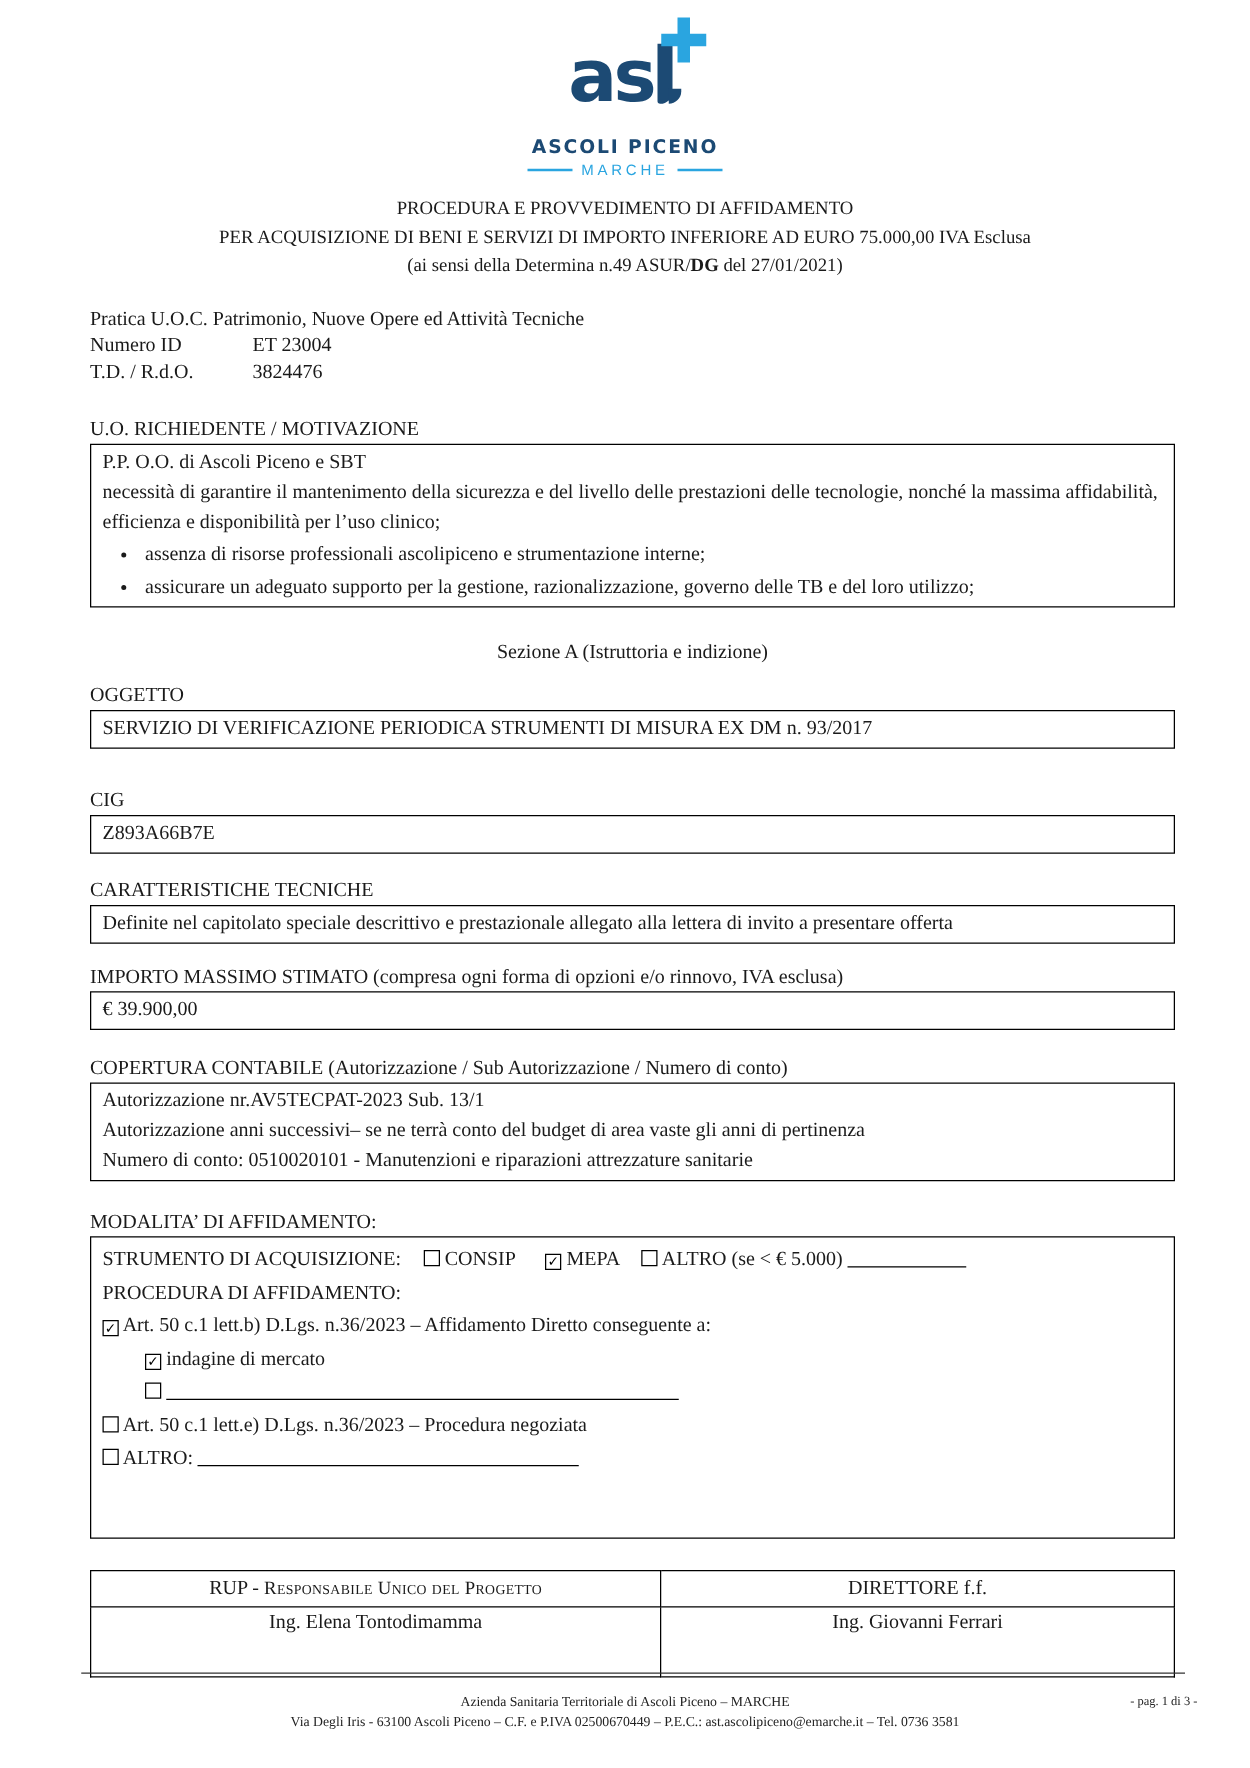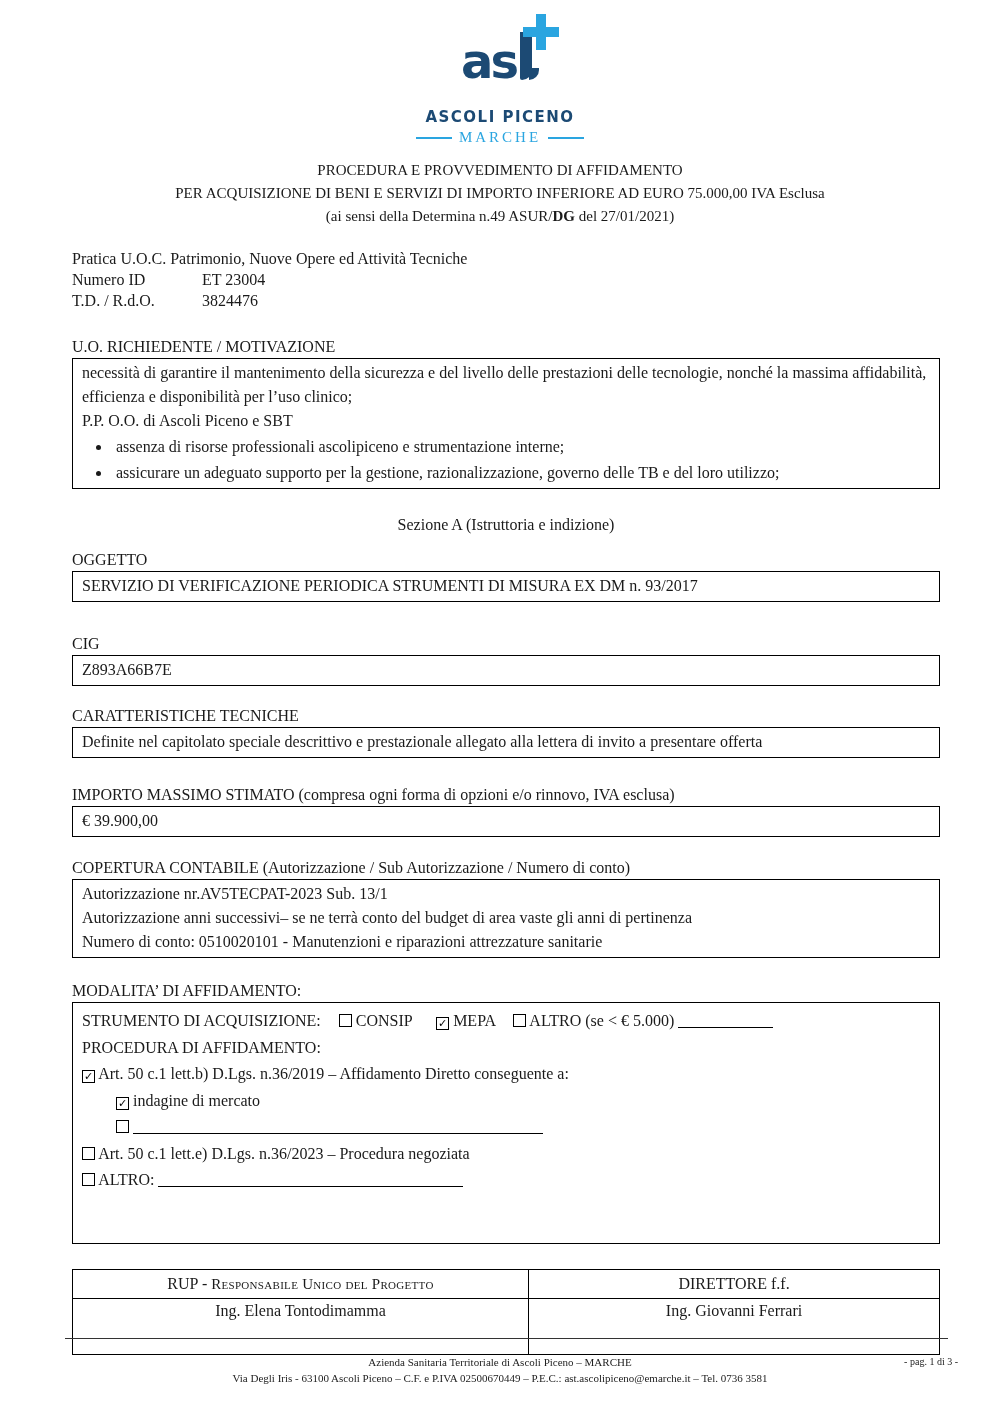--- a/index.html
+++ b/index.html
@@ -13,21 +13,21 @@
     color:#1a1a1a;
     overflow:hidden;
   }
   .content { margin-left:72px; width:868px; }
 
   
   .logo-wrap { padding-top:26px; text-align:center; }
   .logo-mark { position:relative; display:inline-block; height:78px; line-height:70px; }
   .ast-text {
     font-family:"DejaVu Sans", sans-serif;
-    font-weight:bold; font-size:48px; letter-spacing:-3px;
+    font-weight:bold; font-size:58px; letter-spacing:-3px;
     color:var(--navy);
   }
   .t-stem {
     display:inline-block; width:12px; height:48px;
     background:var(--navy);
     border-radius:0 0 14px 3px;
     margin-left:4px; vertical-align:-2px;
   }
   .t-tail {
     display:inline-block; width:10px; height:12px;
@@ -47,22 +47,22 @@
     margin-top:4px;
     font-family:"DejaVu Sans", sans-serif;
     font-weight:bold; font-size:15px; letter-spacing:1.5px;
     color:var(--navy);
   }
   .logo-region-row {
     margin-top:3px; display:flex; align-items:center; justify-content:center; gap:7px;
   }
   .logo-region-row .rule { width:36px; height:2px; background:var(--lblue); }
   .logo-region {
-    font-family:Liberation Serif, serif;
-    font-size:15px; letter-spacing:3px; color:var(--lblue);
+    font-family:Liberation Sans, sans-serif;
+    font-size:12px; letter-spacing:3px; color:var(--lblue);
   }
 
   
   .title-block { margin-top:13px; text-align:center; font-size:15px; line-height:23px; }
 
   
   .pratica { margin-top:20px; font-size:16px; line-height:21px; }
   .pratica .lbl { display:inline-block; width:130px; }
 
   
@@ -112,21 +112,21 @@
   }
   .footer-page { position:absolute; right:42px; top:1356px; font-size:10px; color:#222; }
 
   :root { --navy:#1c4a74; --lblue:#2aa5e0; }
 
   .mt-uo { margin-top:27px; }
   .mt-sez { margin-top:27px; }
   .mt-ogg { margin-top:17px; }
   .mt-cig { margin-top:33px; }
   .mt-car { margin-top:21px; }
-  .mt-imp { margin-top:28px; }
+  .mt-imp { margin-top:18px; }
   .mt-cop { margin-top:22px; }
   .mt-mod { margin-top:24px; }
   .mt-sig { margin-top:25px;border-radius:24px; }
 </style>
 </head>
 <body>
 
 <div class="page">
 
   <div class="logo-wrap">
@@ -151,22 +151,22 @@
   <div class="content">
 
     <div class="pratica">
       <div>Pratica U.O.C. Patrimonio, Nuove Opere ed Attività Tecniche</div>
       <div><span class="lbl">Numero ID</span><span>ET 23004</span></div>
       <div><span class="lbl">T.D. / R.d.O.</span><span>3824476</span></div>
     </div>
 
     <div class="sec-heading mt-uo">U.O. RICHIEDENTE / MOTIVAZIONE</div>
     <div class="box uo-box">
+      <div>P.P. O.O. di Ascoli Piceno e SBT</div>
       <div>necessità di garantire il mantenimento della sicurezza e del livello delle prestazioni delle tecnologie, nonché la massima affidabilità, efficienza e disponibilità per l’uso clinico;</div>
-      <div>P.P. O.O. di Ascoli Piceno e SBT</div>
       <ul>
         <li>assenza di risorse professionali ascolipiceno e strumentazione interne;</li>
         <li>assicurare un adeguato supporto per la gestione, razionalizzazione, governo delle TB e del loro utilizzo;</li>
       </ul>
     </div>
 
     <div class="centered-line mt-sez">Sezione A (Istruttoria e indizione)</div>
 
     <div class="sec-heading mt-ogg">OGGETTO</div>
     <div class="box">SERVIZIO DI VERIFICAZIONE PERIODICA STRUMENTI DI MISURA EX DM n. 93/2017</div>
@@ -198,21 +198,21 @@
         <span class="cb checked">✓</span>
         <span>MEPA</span>
         <span class="gap10"></span>
         <span class="cb"></span>
         <span>ALTRO (se &lt; € 5.000)</span>
         <span class="blank w95"></span>
       </div>
       <div>PROCEDURA DI AFFIDAMENTO:</div>
       <div>
         <span class="cb checked">✓</span>
-        <span>Art. 50 c.1 lett.b) D.Lgs. n.36/2019 – Affidamento Diretto conseguente a:</span>
+        <span>Art. 50 c.1 lett.b) D.Lgs. n.36/2023 – Affidamento Diretto conseguente a:</span>
       </div>
       <div class="indent1">
         <span class="cb checked">✓</span>
         <span>indagine di mercato</span>
       </div>
       <div class="indent1">
         <span class="cb"></span>
         <span class="blank w410"></span>
       </div>
       <div>

